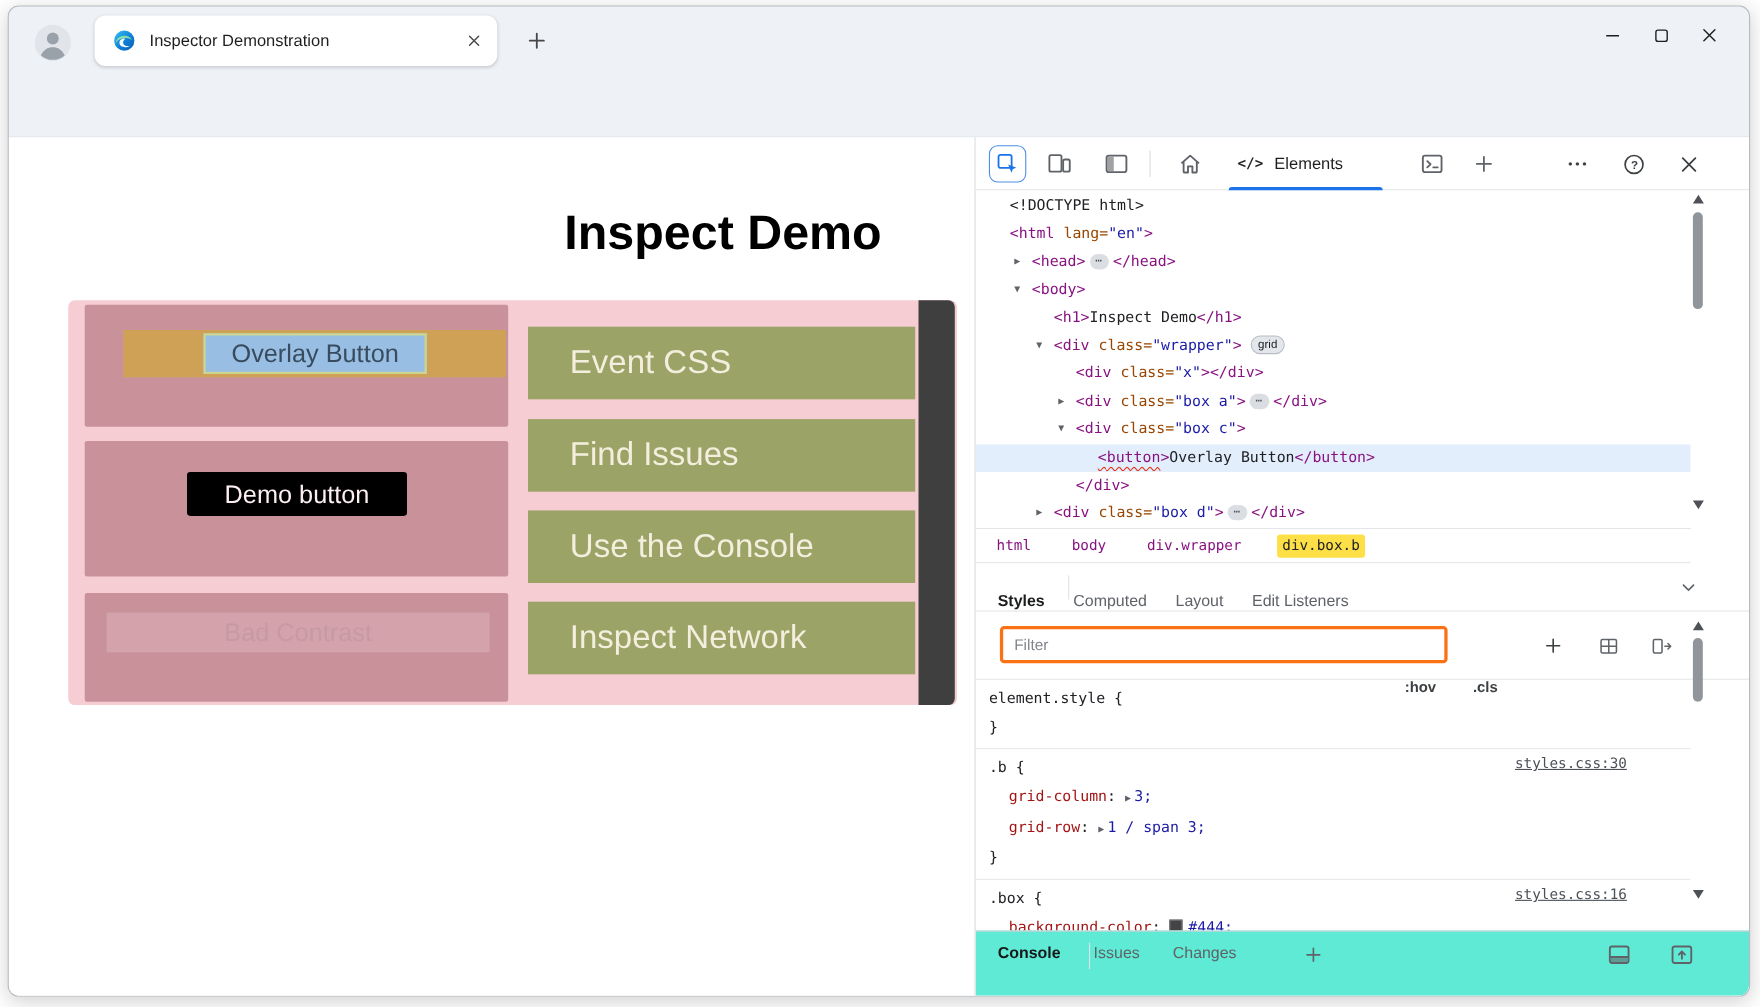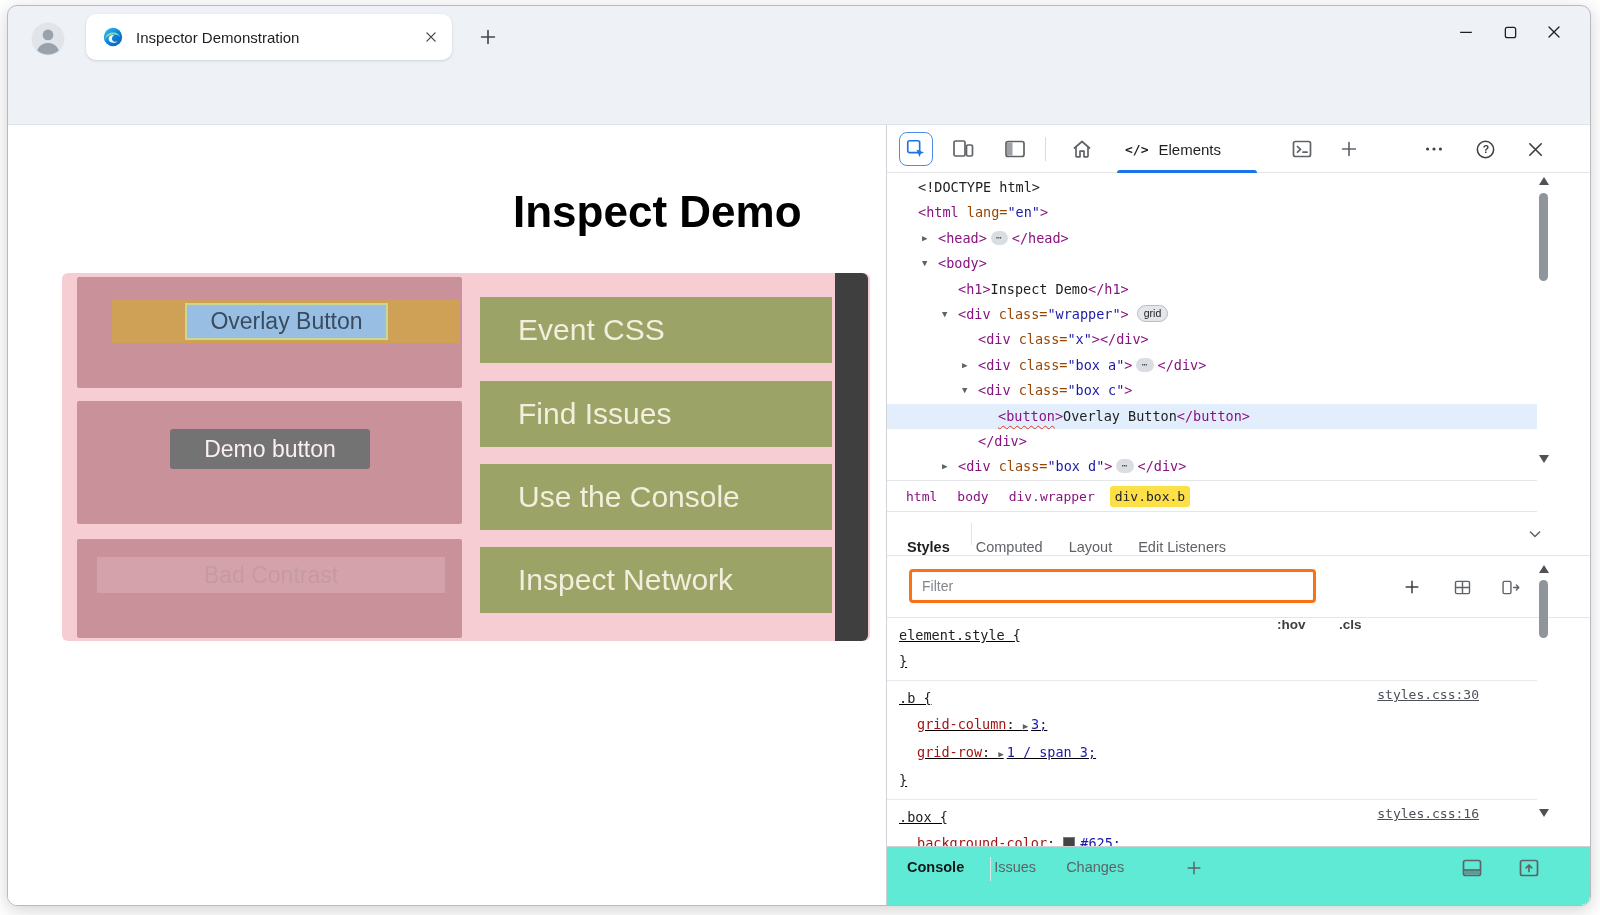--- a/index.html
+++ b/index.html
@@ -41,21 +41,21 @@
   .page-h1 { position:absolute; left:505px; top:62px; font-size:44px; font-weight:bold; color:#000; letter-spacing:0; }
   .wrapper { position:absolute; left:54px; top:148px; width:808px; height:368px; background:#f6cdd3; border-radius:6px; }
   .rose-box { position:absolute; left:15px; width:385px; background:#c9929b; border-radius:2px; }
   .box-a { top:4px; height:111px; }
   .box-c { top:128px; height:123px; }
   .box-d { top:266px; height:99px; }
   .overlay-margin { position:absolute; left:35px; top:23px; width:348px; height:43px; background:#cfa156; }
   .overlay-content { position:absolute; left:73px; top:3px; width:203px; height:37px; background:#98bfe3;
                      border:2px solid #ccd690; display:flex; align-items:center; justify-content:center;
                      font-size:23px; color:#394b5e; cursor:pointer; }
-  .demo-btn { position:absolute; left:93px; top:28px; width:200px; height:40px; background:#737373; border-radius:3px;
+  .demo-btn { position:absolute; left:93px; top:28px; width:200px; height:40px; background:#000000; border-radius:3px;
               display:flex; align-items:center; justify-content:center; font-size:23px; color:#fceff1; cursor:pointer; }
   .bad-btn { position:absolute; left:20px; top:18px; width:348px; height:36px; background:#d4a2ab;
              display:flex; align-items:center; justify-content:center; font-size:23px; color:#c69aa4; cursor:pointer; }
   .nav-box { position:absolute; left:418px; width:352px; height:66px; background:#9ba366; color:#f3eedd;
              font-size:30px; display:flex; align-items:center; padding-left:38px; cursor:pointer; }
   .dark-strip { position:absolute; left:773px; top:0; width:33px; height:368px; background:#3f3f3f; border-radius:0 6px 6px 0; }
 
   
   .dt-toolbar { position:absolute; left:0; top:0; width:100%; height:48px; border-bottom:1px solid #e4e6e9; background:#fff; }
   .dt-ic { position:absolute; width:24px; height:24px; top:12px; }
@@ -89,21 +89,21 @@
   .sbar { position:absolute; width:14px; }
   .sb-up,.sb-down { position:absolute; left:2px; width:0; height:0; border-left:5px solid transparent; border-right:5px solid transparent; cursor:pointer; }
   .sb-up { top:0; border-bottom:8px solid #4e5256; }
   .sb-down { bottom:0; border-top:8px solid #4e5256; }
   .sb-thumb { position:absolute; left:2px; width:9px; background:#8f959b; border-radius:5px; cursor:pointer; }
   .dom-sbar { left:650px; top:52px; height:286px; }
   .styles-sbar { left:650px; top:440px; height:252px; }
 
   
   .breadcrumbs { position:absolute; left:0; top:355px; width:650px; height:32px; border-top:1px solid #e4e6e9; border-bottom:1px solid #e4e6e9;
-                 display:flex; align-items:center; padding-left:14px; font-family:"DejaVu Sans Mono",monospace; font-size:13px; }
+                 display:flex; align-items:center; padding-left:14px; font-family:"DejaVu Sans Mono",monospace; font-size:13px;gap:17px; }
   .crumb { color:#881280; margin-right:10px; padding:3px 5px; cursor:pointer; white-space:nowrap; }
   .crumb-sel { background:#fde047; color:#202124; border-radius:3px; }
 
   
   .sidebar-tabs { position:absolute; left:0; top:387px; width:100%; height:44px; border-bottom:1px solid #e4e6e9;
                   display:flex; align-items:flex-end; padding-left:20px; font-size:14.5px; }
   .sb-tab { color:#5f6368; margin-right:26px; cursor:pointer; white-space:nowrap; }
   .sb-tab.active { color:#1b1d1f; font-weight:bold; }
   .sb-tabsep { position:absolute; left:84px; top:11px; width:1px; height:22px; background:#e0e3e7; }
   .sb-chevron { position:absolute; left:638px; top:12px; width:20px; height:20px; }
@@ -113,21 +113,21 @@
   .filter-input { position:absolute; left:10px; top:13px; width:407px; height:34px; border:3px solid #f97316; border-radius:4px;
                   font-size:14px; color:#202124; padding:0 10px; outline:none; font-family:"Liberation Sans",sans-serif;margin-left:12px; }
   .filter-input::placeholder { color:#82878d; }
   .state-btn { position:absolute; top:22px; font-size:13.5px; font-weight:bold; color:#3c4043; cursor:pointer;margin-top:39px; }
   .fr-ic { position:absolute; top:20px; width:22px; height:22px; }
 
   
   .styles-list { position:absolute; left:0; top:493px; width:650px; height:228px; overflow:hidden;
                  font-family:"DejaVu Sans Mono",monospace; font-size:13.5px; }
   .rule { position:relative; padding:4px 0 6px 12px; border-bottom:1px solid #e7e9ec; }
-  .rule-line, .prop-line { line-height:26px; white-space:pre;text-decoration:underline; }
+  .rule-line, .prop-line { line-height:26px; white-space:pre; }
   .prop-line { padding-left:18px; cursor:pointer; }
   .css-sel { color:#202124; cursor:pointer; }
   .css-link { position:absolute; right:58px; top:6px; color:#4c5058; text-decoration:underline; font-size:13px; cursor:pointer; }
   .css-name { color:#a31515; }
   .css-colon { color:#202124; }
   .css-exp { font-size:9px; color:#5f6368; margin-right:3px; cursor:pointer; }
   .css-val { color:#1a1aa6; }
   .css-swatch { display:inline-block; width:12px; height:12px; border:1px solid #76797d; margin-right:5px; vertical-align:-1px; cursor:pointer; }
 
   
@@ -431,21 +431,21 @@
           <div class="rule">
             <div class="rule-line"><span class="css-sel">.b {</span></div>
             <span class="css-link">styles.css:30</span>
             <div class="prop-line"><span class="css-name">grid-column</span><span class="css-colon">: </span><span class="css-exp">▶</span><span class="css-val">3;</span></div>
             <div class="prop-line"><span class="css-name">grid-row</span><span class="css-colon">: </span><span class="css-exp">▶</span><span class="css-val">1 / span 3;</span></div>
             <div class="rule-line"><span class="css-sel">}</span></div>
           </div>
           <div class="rule">
             <div class="rule-line"><span class="css-sel">.box {</span></div>
             <span class="css-link">styles.css:16</span>
-            <div class="prop-line"><span class="css-name">background-color</span><span class="css-colon">: </span><span class="css-swatch" style="background: rgb(68, 68, 68);"></span><span class="css-val">#625;</span></div>
+            <div class="prop-line"><span class="css-name">background-color</span><span class="css-colon">: </span><span class="css-swatch" style="background: rgb(68, 68, 68);"></span><span class="css-val">#444;</span></div>
           </div>
         </div>
 
       <div class="sbar styles-sbar">
         <div class="sb-up"></div>
         <div class="sb-thumb" style="top:15px;height:58px"></div>
         <div class="sb-down"></div>
       </div>
 
       <div class="drawer">

